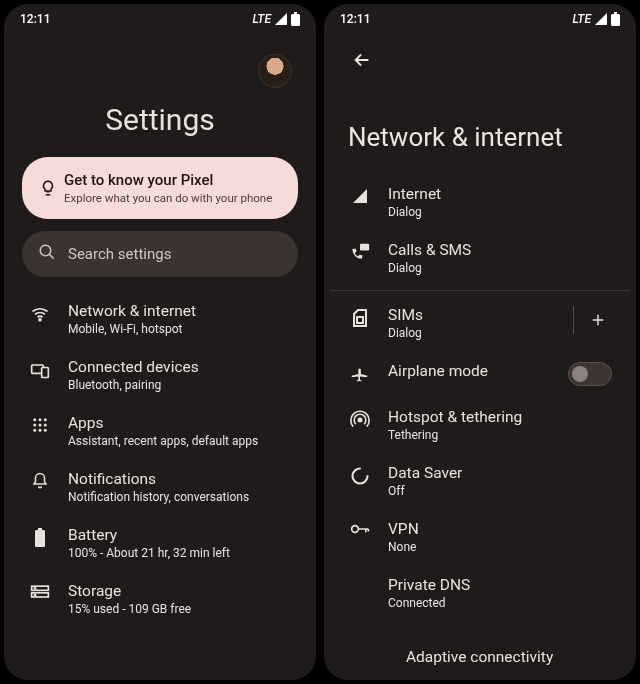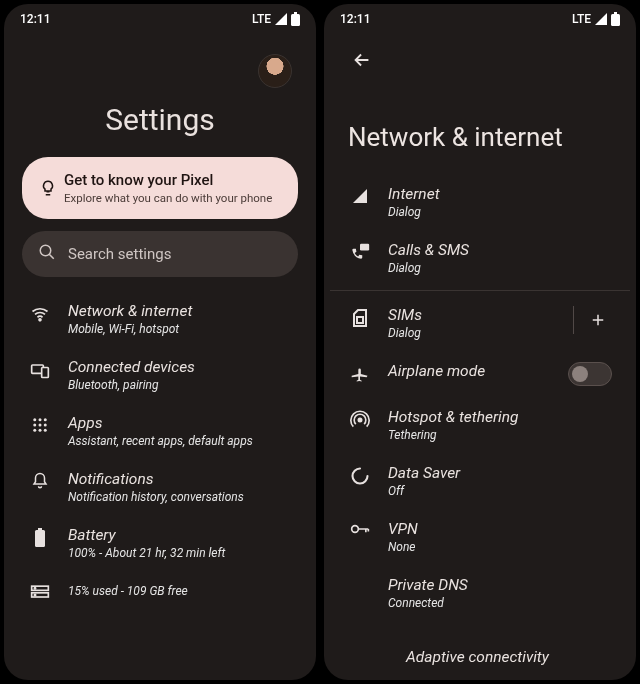--- a/index.html
+++ b/index.html
@@ -25,21 +25,21 @@
   }
   .status-bar {
     display: flex;
     justify-content: space-between;
     align-items: center;
     padding: 8px 16px 4px;
     font-size: 12px;
     font-weight: 500;
     color: #fff;
   }
-  .status-right { display: flex; align-items: center; gap: 3px; }
+  .status-right { display: flex; align-items: center; gap: 3px; font-style: italic; }
   .status-right svg { display: block; }
   .content { flex: 1; overflow: hidden; padding: 0 6px; }
   
   .avatar-row { display: flex; justify-content: flex-end; padding: 24px 18px 0; }
   .avatar {
     width: 34px; height: 34px; border-radius: 50%;
     background: radial-gradient(circle at 50% 35%, #d8a98c 0 32%, #2a1f18 33% 100%);
     border: 1px solid #3a3330;
   }
   .page-title {
@@ -71,21 +71,20 @@
     align-items: center;
     gap: 12px;
     color: #cfc6c3;
     font-size: 15px;
   }
   .list-item {
     display: flex;
     align-items: flex-start;
     gap: 18px;
     padding: 11px 18px 11px 20px;
-    font-style: italic;
   }
   .list-item .icon {
     width: 20px;
     display: flex;
     justify-content: center;
     padding-top: 2px;
     color: #e7e1df;
   }
   .list-item .txt { flex: 1; min-width:0; }
   .li-title { font-size: 15.5px; font-weight: 400; color:#e9e2df; }
@@ -235,20 +234,21 @@
     <div class="list-item">
       <span class="icon">
         <svg width="20" height="16" viewBox="0 0 24 18" fill="none" stroke="#e7e1df" stroke-width="2">
             <rect x="2" y="2" width="20" height="5"></rect>
             <rect x="2" y="10" width="20" height="5"></rect>
             <circle cx="6" cy="4.5" r="0.8" fill="#e7e1df"></circle>
             <circle cx="6" cy="12.5" r="0.8" fill="#e7e1df"></circle>
           </svg>
       </span>
       <div class="txt">
+        <div class="li-title">Storage</div>
         <div class="li-sub">15% used - 109 GB free</div>
       </div>
     </div>
   </div>
 </div>
 
 <div class="phone">
   <div class="status-bar">
     <span>12:11</span>
     <span class="status-right">

